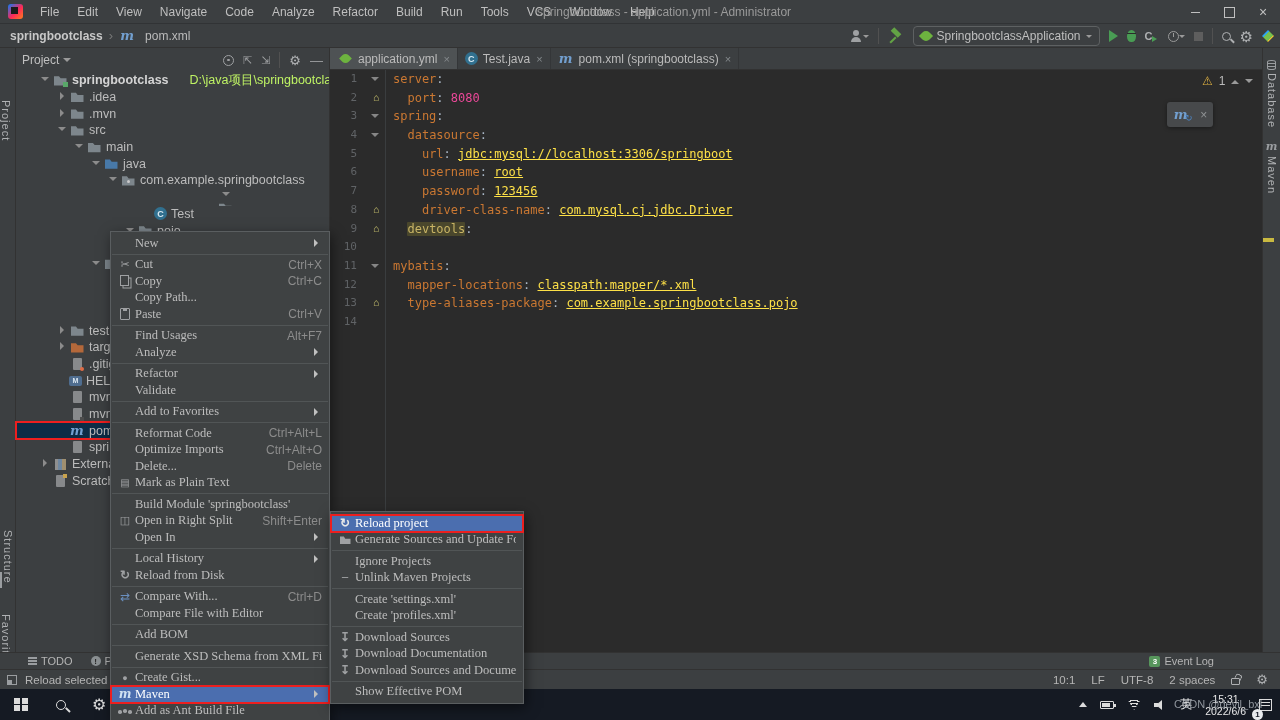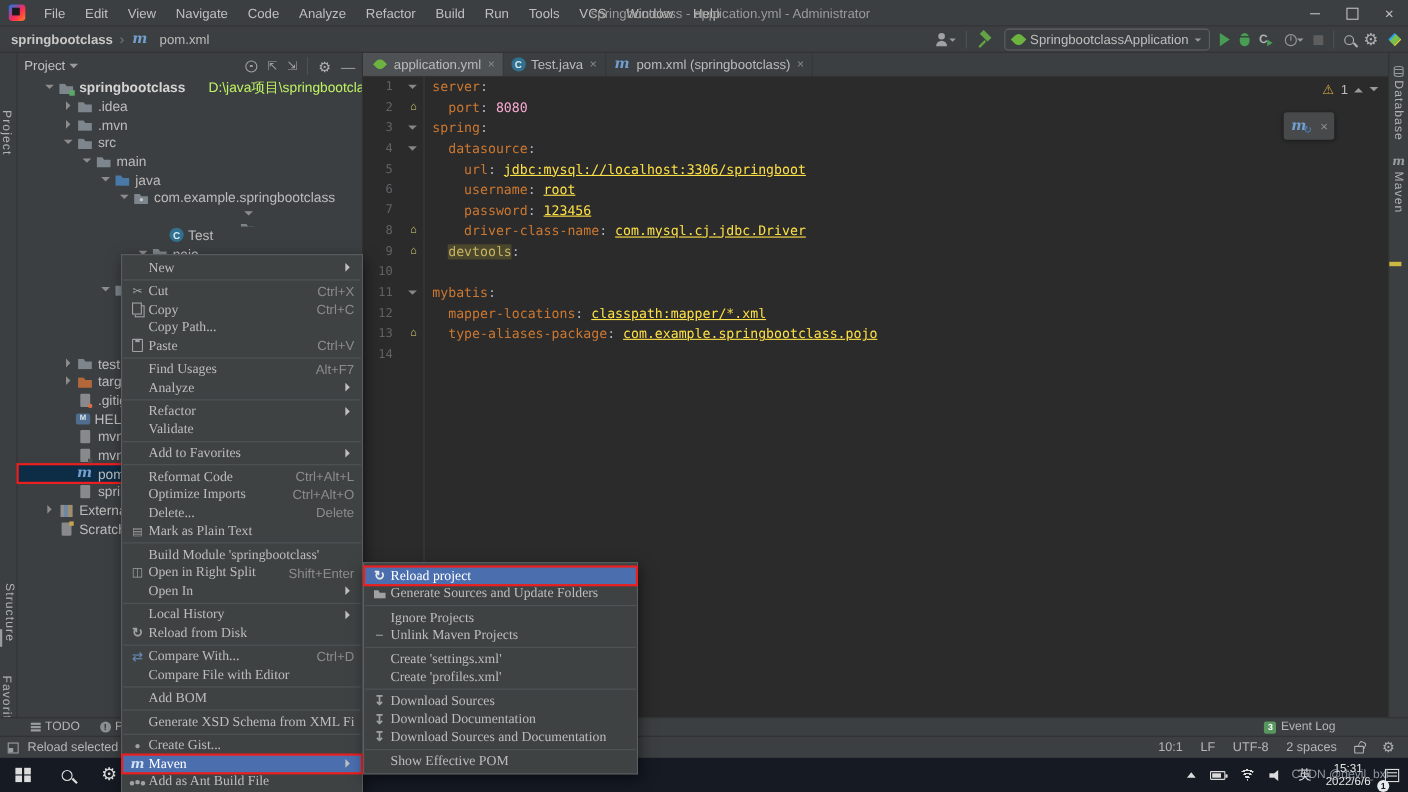--- a/index.html
+++ b/index.html
@@ -103,21 +103,21 @@
   #editor-body{left:330px;top:70px;width:932px;height:582px;background:#2b2b2b;z-index:1;}
   #gutter-line{position:absolute;left:55px;top:0;bottom:0;width:1px;background:#3a3d3f;}
   .code-line{display:flex;height:18.7px;line-height:18.7px;font-family:"DejaVu Sans Mono",monospace;font-size:12px;}
   .g-num{width:27px;text-align:right;color:#606366;flex:none;font-size:11px;}
   .g-slot{width:28px;flex:none;position:relative;color:#a5a05e;font-size:10px;text-align:right;padding-right:6px;}
   .g-fold::before{content:"";position:absolute;right:6px;top:7px;border:4px solid transparent;border-top-color:#868686;}
   .code-text{white-space:pre;padding-left:8px;}
   .seg-k{color:#cb7832;}
   .seg-p{color:#a9b7c6;}
   .seg-v{color:#fde047;text-decoration:underline;}
-  .seg-n{color:#f9a8d4;}
+  .seg-n{color:#ec4899;}
   .seg-khl{color:#c8b465;background:#4a472c;border-radius:1px;}
   #inspection-widget{left:1202px;top:74px;display:flex;align-items:center;gap:6px;z-index:3;font-size:12px;color:#bbb;}
   .warn-ic{color:#e3b441;font-size:12px;}
   .chev-up-s{width:0;height:0;border:4px solid transparent;border-bottom-color:#9a9a9a;margin-bottom:3px;}
   .chev-dn-s{width:0;height:0;border:4px solid transparent;border-top-color:#9a9a9a;margin-top:3px;}
   #maven-float{left:1167px;top:102px;width:46px;height:25px;background:#47494b;border-radius:3px;display:flex;align-items:center;justify-content:space-around;z-index:3;box-shadow:0 1px 4px rgba(0,0,0,.4);}
   #maven-float .reload-s{color:#4d87c7;font-size:9px;position:absolute;left:18px;top:11px;}
   #maven-float .x{color:#909395;font-size:12px;}
   #stripe-mark{left:1263px;top:238px;width:11px;height:4px;background:#c9b941;z-index:4;}
 
@@ -161,21 +161,21 @@
   #clock{text-align:center;font-size:10.5px;line-height:12px;color:#e8e8e8;}
   .notif-ic{width:13px;height:12px;border:1.3px solid #dcdcdc;position:relative;}
   .notif-ic::before{content:"";position:absolute;left:1px;top:2px;right:1px;height:1.3px;background:#dcdcdc;box-shadow:0 3px 0 #dcdcdc;}
   .notif-badge{position:absolute;left:-8px;top:9px;width:11px;height:11px;border-radius:50%;background:#e8eaed;color:#141925;font-size:8px;font-weight:bold;display:flex;align-items:center;justify-content:center;}
   #task-indicator{left:253px;top:716px;width:23px;height:3px;background:#3bbfd4;z-index:6;}
   #watermark{left:1174px;top:698px;font-size:11px;color:rgba(165,170,178,.85);z-index:60;white-space:nowrap;}
 
   
   .popup{background:#3f4243;border:1px solid #5a5e60;box-shadow:2px 4px 12px rgba(0,0,0,.5);padding:3px 0;}
   #context-menu{left:110px;top:231px;width:220px;z-index:40;}
-  #maven-submenu{left:330px;top:511px;width:250px;z-index:41;}
+  #maven-submenu{left:330px;top:511px;width:194px;z-index:41;}
   .menu-item{height:16.5px;display:flex;align-items:center;padding:0 7px 0 4px;font-size:12.5px;color:#bdbdbd;}
   .menu-item.sel{background:#4b6eaf;color:#fff;}
   .menu-item.sel .mi,.menu-item.sel .mi-shortcut{color:#e8e8e8;}
   .mi{width:20px;flex:none;display:flex;align-items:center;justify-content:center;color:#9fa1a3;font-size:11px;position:relative;}
   .mi-label{flex:1;white-space:nowrap;overflow:hidden;font-family:Liberation Serif, serif;}
   .mi-shortcut{color:#8c8c8c;margin-left:14px;font-size:12px;}
   .mi-arrow{width:8px;flex:none;position:relative;height:10px;}
   .mi-arrow::before{content:"";position:absolute;right:0;top:1px;border:4px solid transparent;border-left-color:#c0c0c0;}
   .menu-sep{height:1px;background:#515556;margin:2px 1px;}
   .mi-cut::before{content:"✂";}

